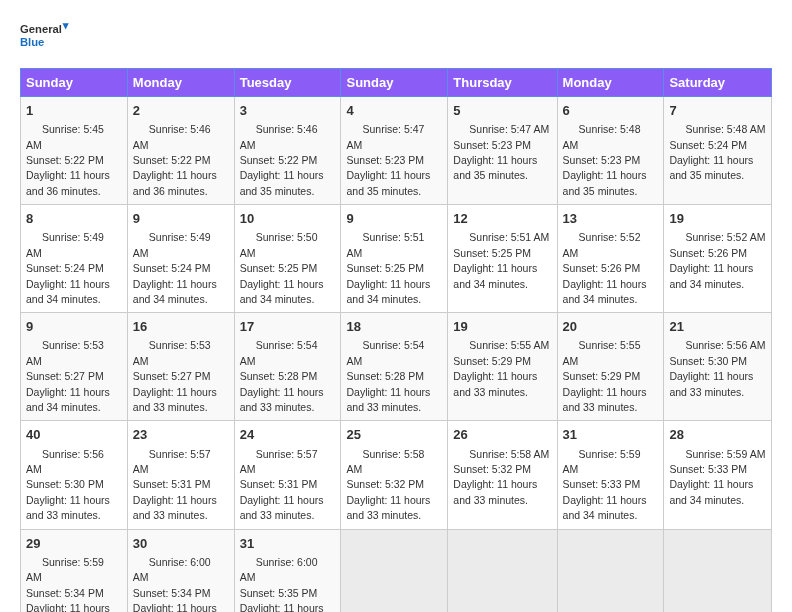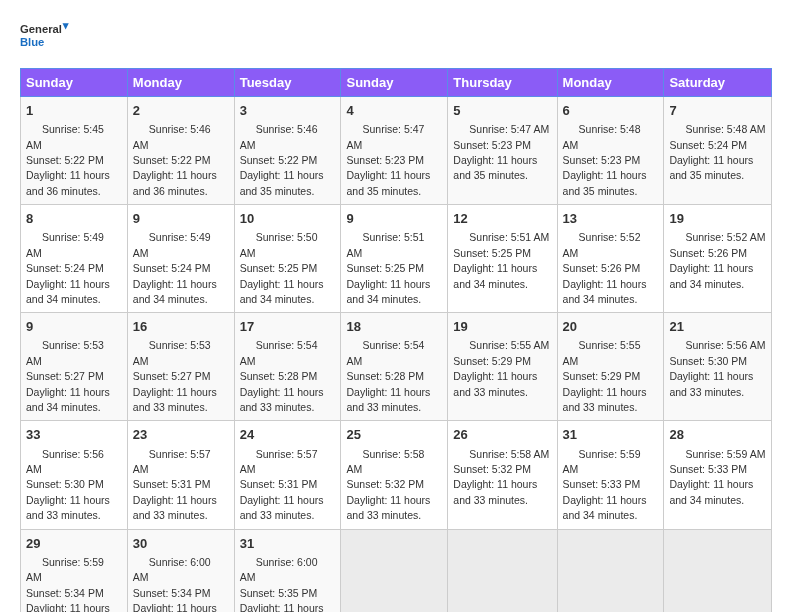--- a/index.html
+++ b/index.html
@@ -149,21 +149,21 @@
         <td><span class="day-number">18</span>
 <span class="day-info">Sunrise: 5:54 AM<br>Sunset: 5:28 PM<br>Daylight: 11 hours and 33 minutes.</span></td>
         <td><span class="day-number">19</span>
 <span class="day-info">Sunrise: 5:55 AM<br>Sunset: 5:29 PM<br>Daylight: 11 hours and 33 minutes.</span></td>
         <td><span class="day-number">20</span>
 <span class="day-info">Sunrise: 5:55 AM<br>Sunset: 5:29 PM<br>Daylight: 11 hours and 33 minutes.</span></td>
         <td><span class="day-number">21</span>
 <span class="day-info">Sunrise: 5:56 AM<br>Sunset: 5:30 PM<br>Daylight: 11 hours and 33 minutes.</span></td>
       </tr>
       <tr>
-        <td><span class="day-number">33</span>
+        <td><span class="day-number">40</span>
 <span class="day-info">Sunrise: 5:56 AM<br>Sunset: 5:30 PM<br>Daylight: 11 hours and 33 minutes.</span></td>
         <td><span class="day-number">23</span>
 <span class="day-info">Sunrise: 5:57 AM<br>Sunset: 5:31 PM<br>Daylight: 11 hours and 33 minutes.</span></td>
         <td><span class="day-number">24</span>
 <span class="day-info">Sunrise: 5:57 AM<br>Sunset: 5:31 PM<br>Daylight: 11 hours and 33 minutes.</span></td>
         <td><span class="day-number">25</span>
 <span class="day-info">Sunrise: 5:58 AM<br>Sunset: 5:32 PM<br>Daylight: 11 hours and 33 minutes.</span></td>
         <td><span class="day-number">26</span>
 <span class="day-info">Sunrise: 5:58 AM<br>Sunset: 5:32 PM<br>Daylight: 11 hours and 33 minutes.</span></td>
         <td><span class="day-number">31</span>

